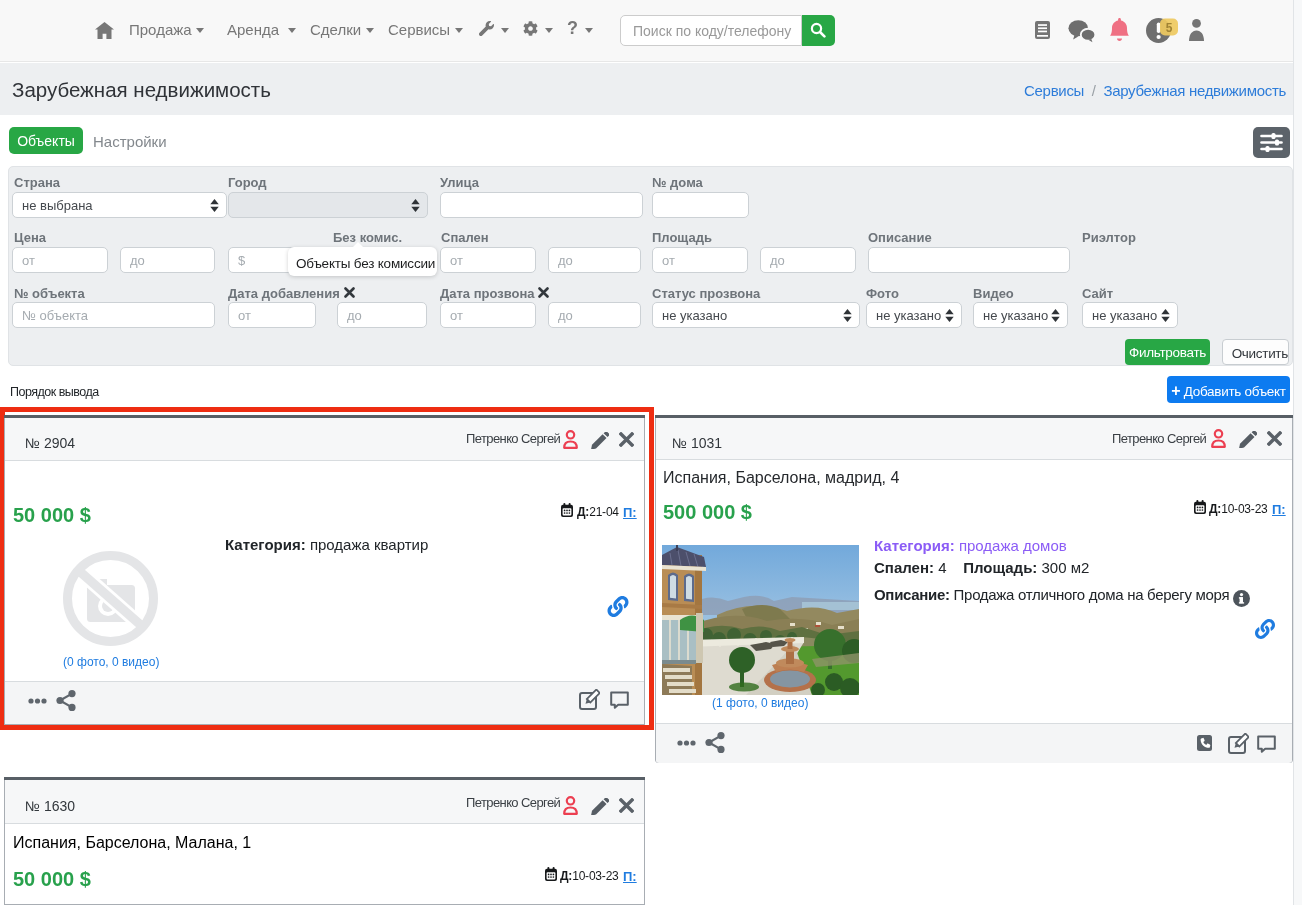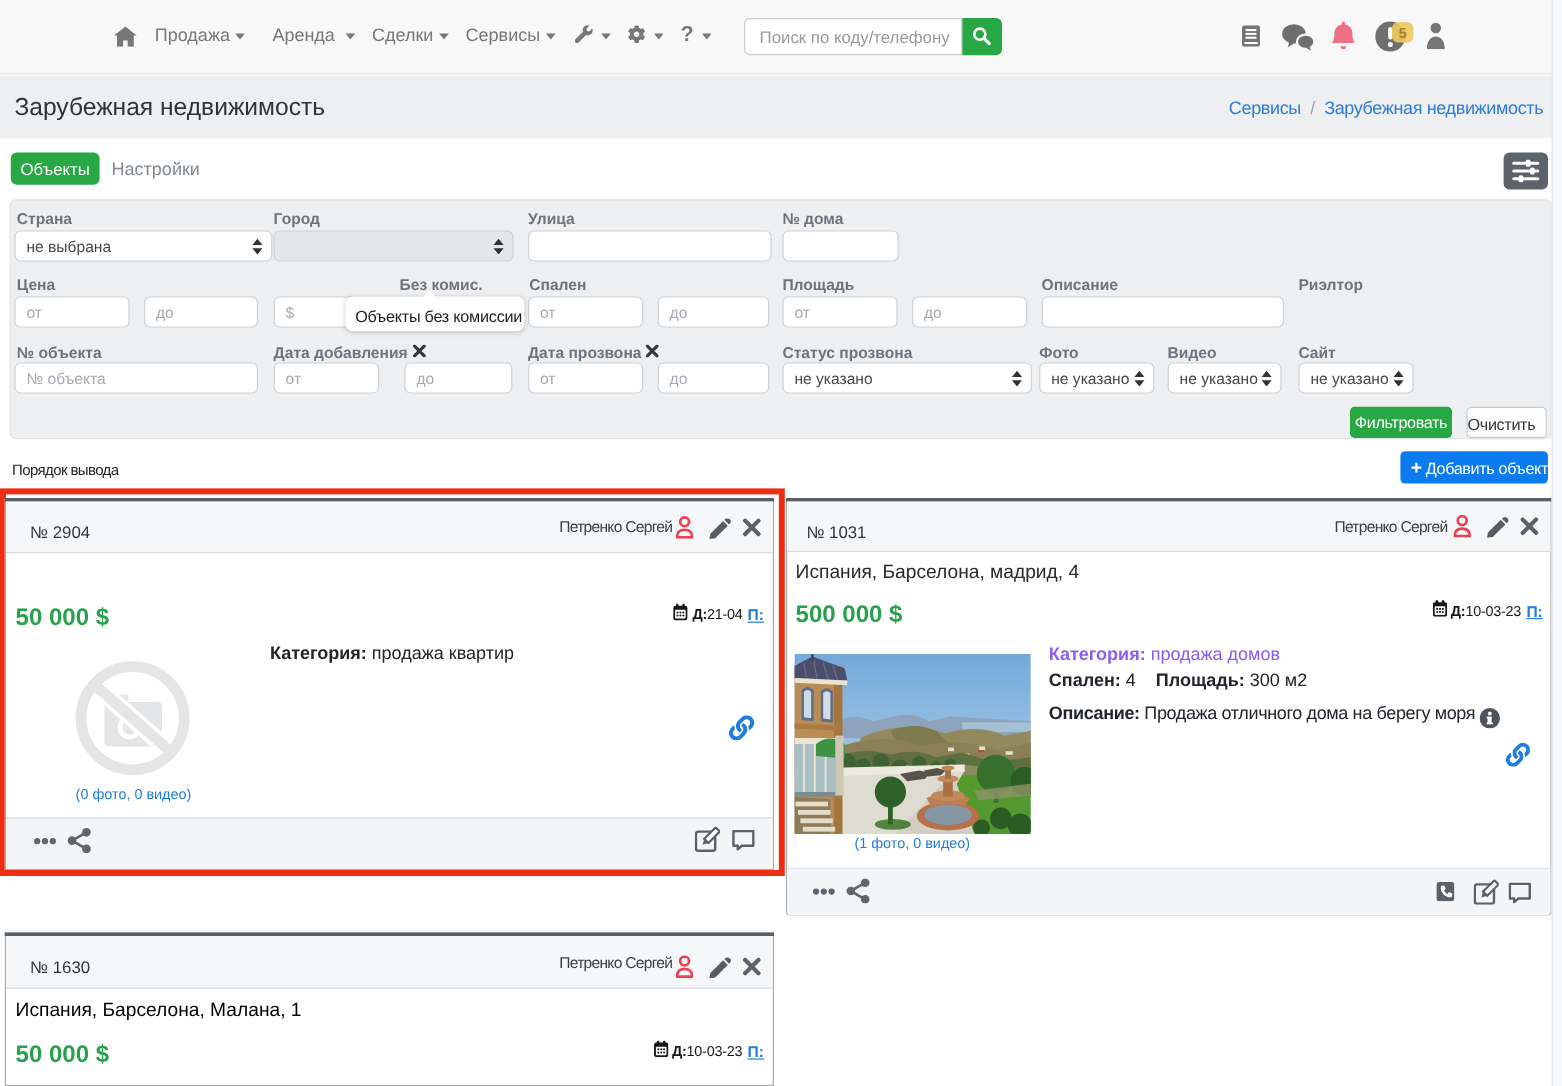--- a/index.html
+++ b/index.html
@@ -167,24 +167,24 @@
         <path fill="#2f3337" d="M5.5 0l4.2 5.2H1.3z"></path>
         <path fill="#2f3337" d="M5.5 13l4.2-5.2H1.3z"></path>
       </svg></div>
 <div class="sel" style="left:1082px;top:302px;width:96px">не указано<svg class="sarr" width="11" height="13" viewBox="0 0 11 13">
         <rect x="-3" y="-1" width="15" height="15" fill="#fff"></rect>
         <path fill="#2f3337" d="M5.5 0l4.2 5.2H1.3z"></path>
         <path fill="#2f3337" d="M5.5 13l4.2-5.2H1.3z"></path>
       </svg></div>
 
 <div class="abs" style="left:1125px;top:339px;width:85px;height:26px;background:#28a745;border-radius:4px;color:#fff;font-size:13.5px;letter-spacing:-0.3px;text-align:center;padding-top:6px">Фильтровать</div>
-<div class="abs" style="left:1222px;top:339px;width:67px;height:26px;background:#fdfdfd;border:1px solid #c8cdd1;border-radius:4px;color:#32373c;font-size:13.5px;letter-spacing:-0.3px;text-align:left;padding-top:6px">Очистить</div>
+<div class="abs" style="left:1222px;top:339px;width:67px;height:26px;background:#fdfdfd;border:1px solid #c8cdd1;border-radius:4px;color:#32373c;font-size:13.5px;letter-spacing:-0.3px;text-align:right;padding-top:6px">Очистить</div>
 
 <div class="abs" style="left:10px;top:385px;font-size:12.5px;letter-spacing:-0.5px;color:#212529">Порядок вывода</div>
-<div class="abs" style="left:1167px;top:376px;width:123px;height:27px;background:#0d7bf0;border-radius:4px;color:#fff;font-size:13.5px;letter-spacing:-0.3px;text-align:right;padding-top:6px"><span style="font-size:16px;font-weight:bold">+</span> Добавить объект</div>
+<div class="abs" style="left:1167px;top:376px;width:123px;height:27px;background:#0d7bf0;border-radius:4px;color:#fff;font-size:13.5px;letter-spacing:-0.3px;text-align:center;padding-top:6px"><span style="font-size:16px;font-weight:bold">+</span> Добавить объект</div>
 
 <div class="abs" style="left:0;top:407px;width:654px;height:323px;border:5px solid #ee2d12;background:#fff"></div>
 <div class="abs" style="left:4px;top:415px;width:641px;height:310px;border:1px solid #a8adb3;background:#fff"></div>
 <div class="abs" style="left:4px;top:415px;width:641px;height:3px;background:#585f66"></div>
 <div class="abs" style="left:5px;top:418px;width:639px;height:43px;background:#f6f7f8;border-bottom:1px solid #d8dcdf"></div>
 <div class="abs" style="left:25px;top:435px;font-size:14px;color:#32373c">№ 2904</div>
 <div class="abs" style="left:466px;top:431px;font-size:13px;letter-spacing:-0.6px;color:#3a3f44">Петренко Сергей</div>
 <svg class="abs" style="left:563px;top:430px" width="15" height="19" viewBox="0 0 15 19">
       <circle cx="7.5" cy="4.8" r="3.7" fill="none" stroke="#ec3f51" stroke-width="2.2"></circle>
       <path d="M1.2 17.8 Q1.2 11.5 7.5 11.5 Q13.8 11.5 13.8 17.8 Z" fill="none" stroke="#ec3f51" stroke-width="2.2" stroke-linejoin="round"></path>

